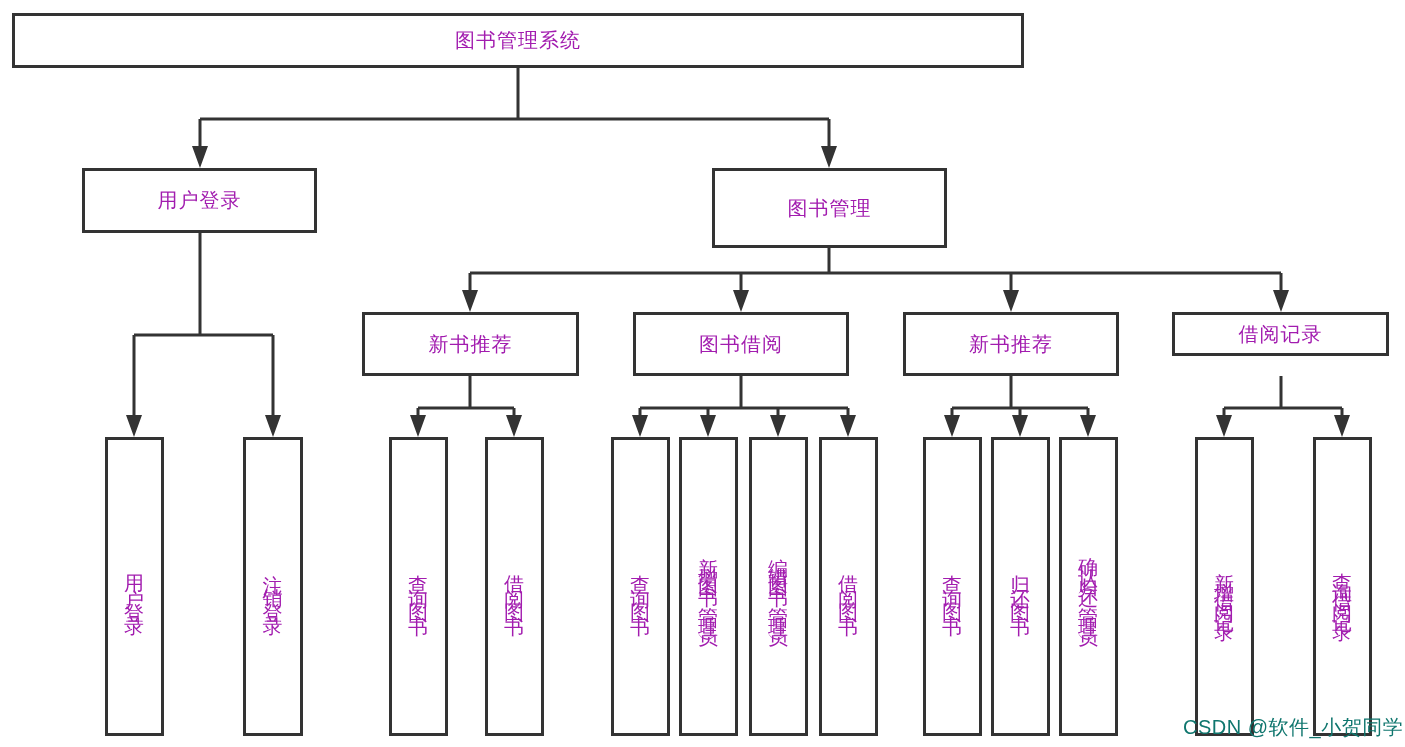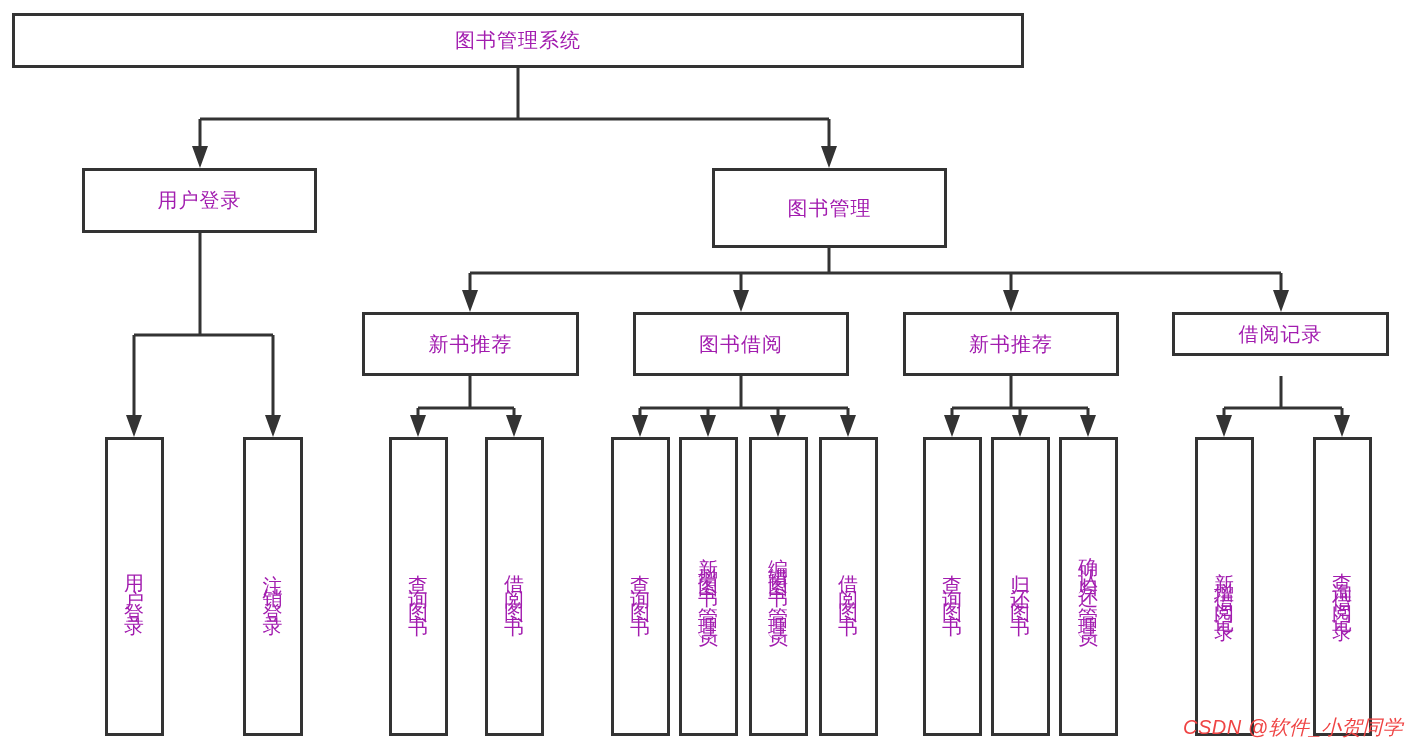--- a/index.html
+++ b/index.html
@@ -37,25 +37,24 @@
     letter-spacing: 10px;
     line-height: 1;
     white-space: nowrap;
   }
   .vbox.short span { letter-spacing: 14px; }
   .watermark {
     position: absolute;
     left: 1183px;
     top: 714px;
     font-size: 20px;
-    color: #ef4444;
+    color: #0f766e;
     letter-spacing: 0.5px;
     white-space: nowrap;
     z-index: 5;
-    font-style: italic;
   }
 </style>
 </head>
 <body>
 
 <div id="stage">
 
   <svg class="connectors" viewBox="0 0 1405 747" xmlns="http://www.w3.org/2000/svg">
 
     <path fill="none" stroke="#333333" stroke-width="3" d="M518 68 V119 M200 119 H829 M200 119 V150 M829 119 V150

